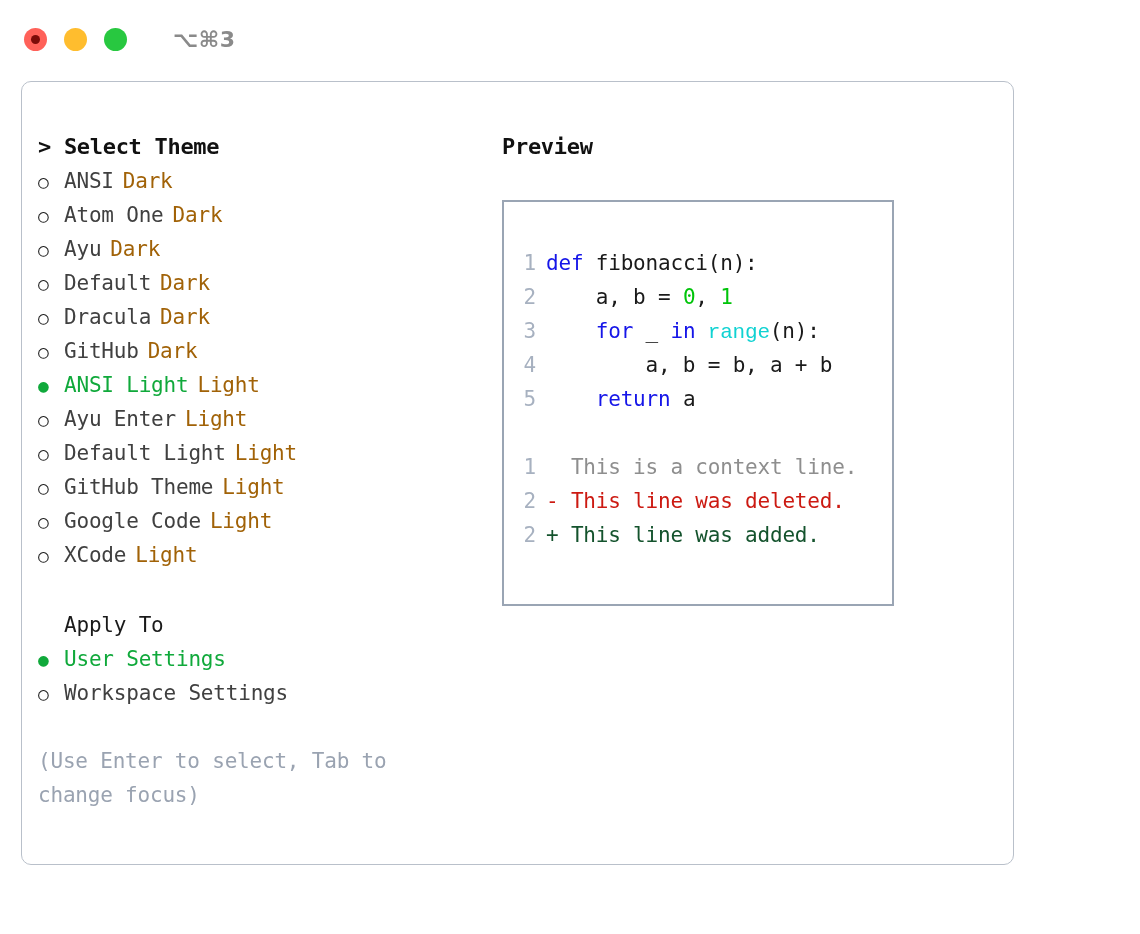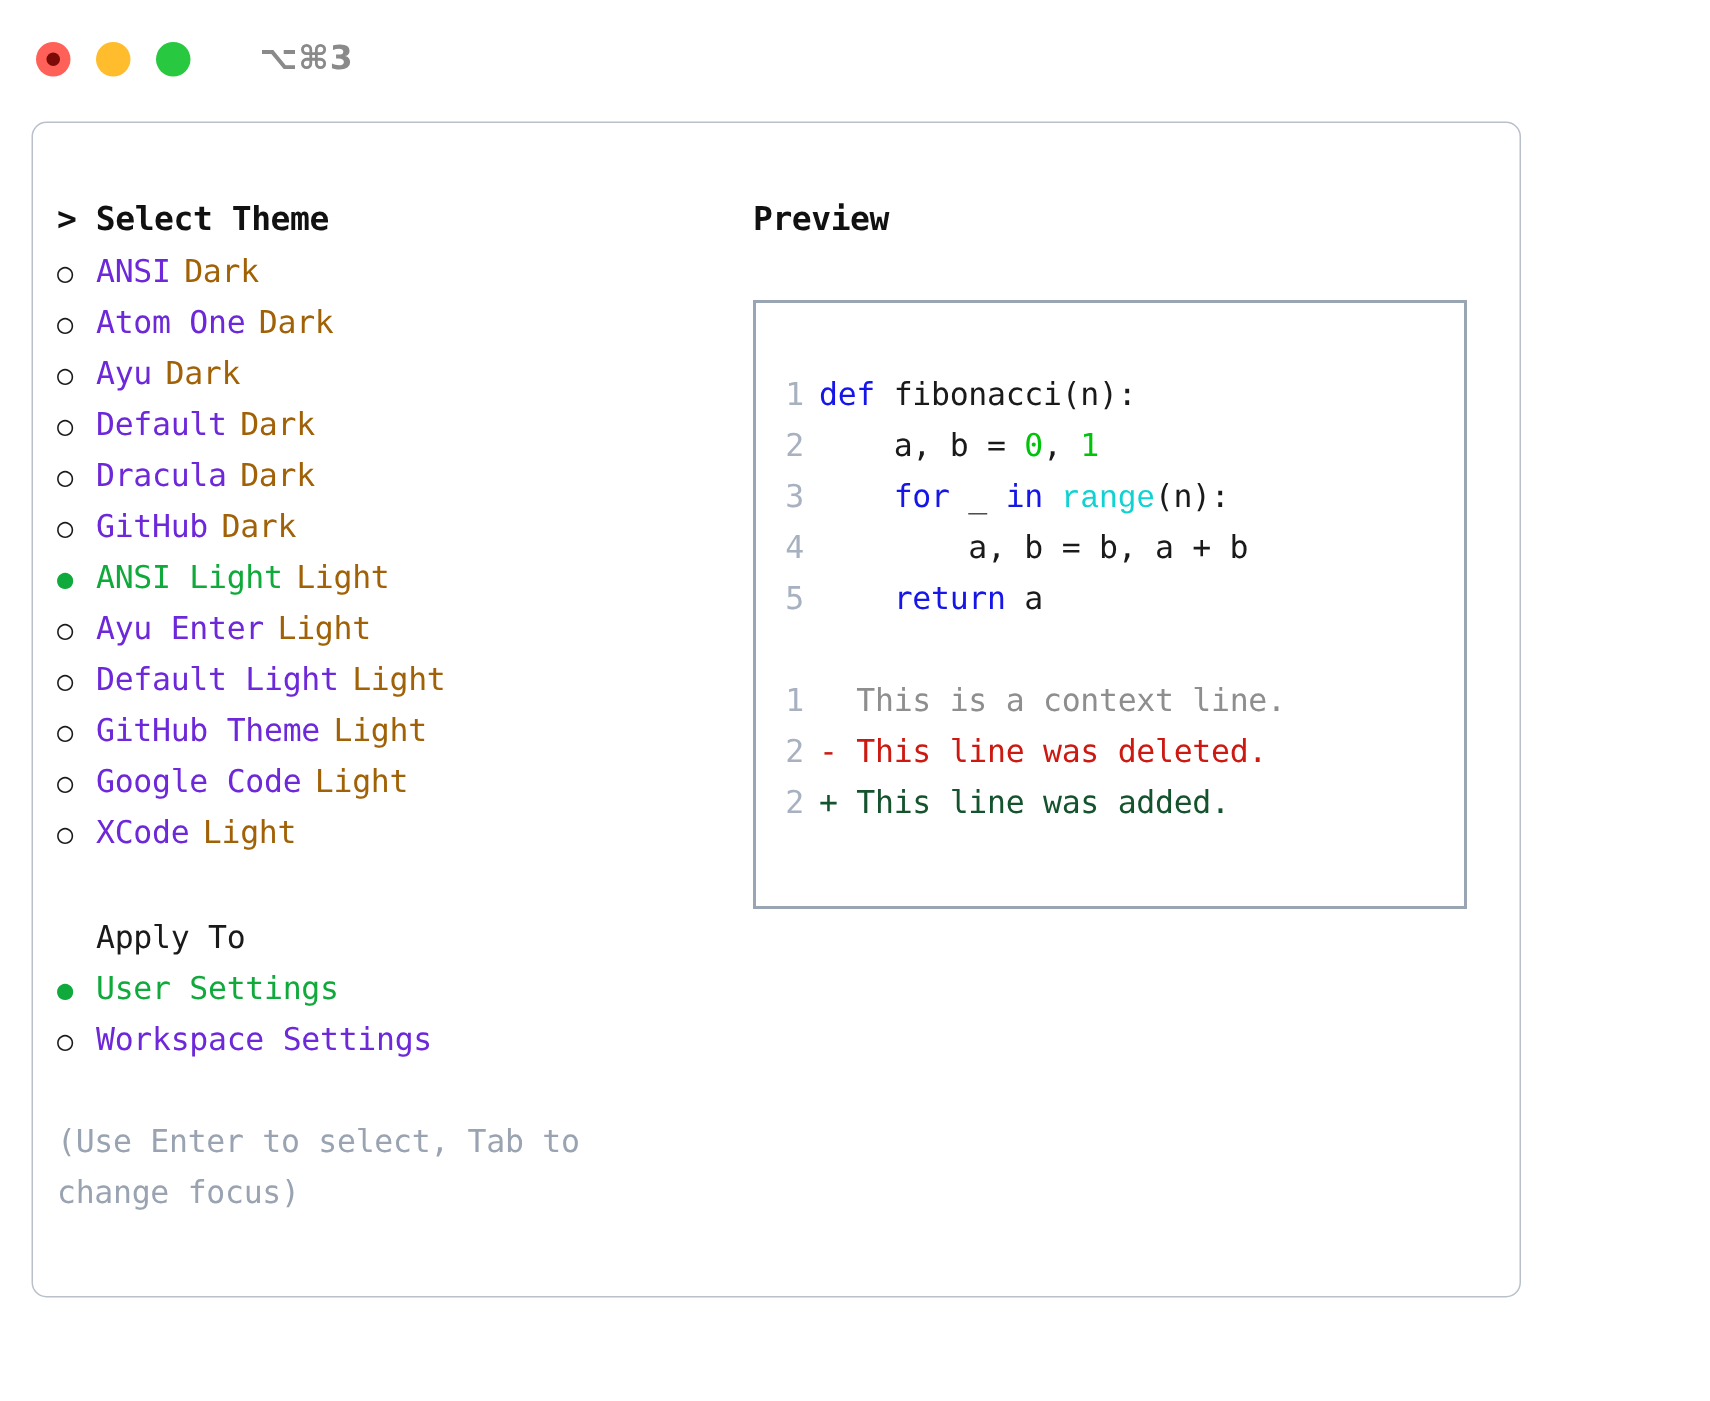--- a/index.html
+++ b/index.html
@@ -109,21 +109,21 @@
   }
   .bullet {
     width: 26px;
     display: inline-block;
     flex: 0 0 26px;
     font-size: 18px;
     color: #1a1a1a;
     line-height: 34px;
   }
   .bullet.sel { color: #10a93b; }
-  .row .name { color: #6d28d9; }
+  .row .name { color: #404040; }
   .row.selected .name { color: #10a93b; }
   .row .cat {
     color: #a16207;
     margin-left: 9px;
   }
 
   .section-gap { height: 36px; }
   .apply-title {
     font-size: 21px;
     color: #1a1a1a;
@@ -145,21 +145,21 @@
 
   
   .right-pane {
     position: absolute;
     left: 480px;
     top: 48px;
     width: 500px;
   }
   .preview-box {
     margin-top: 36px;
-    width: 476px;
+    width: 392px;
     height: 406px;
     border: 2px solid #9aa5b4;
     box-sizing: border-box;
     background: #ffffff;
     position: relative;
   }
   .code {
     position: absolute;
     left: 10px;
     top: 44px;

